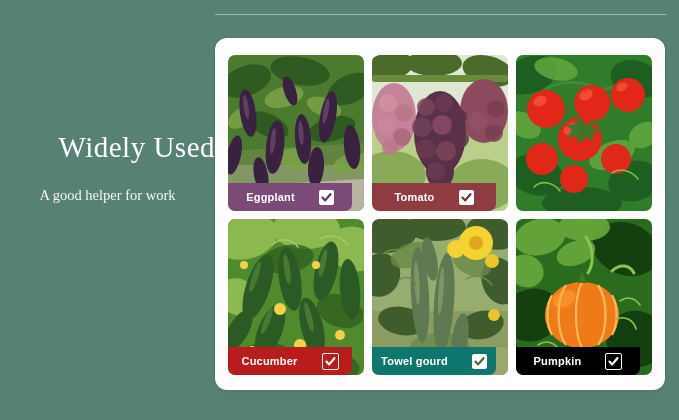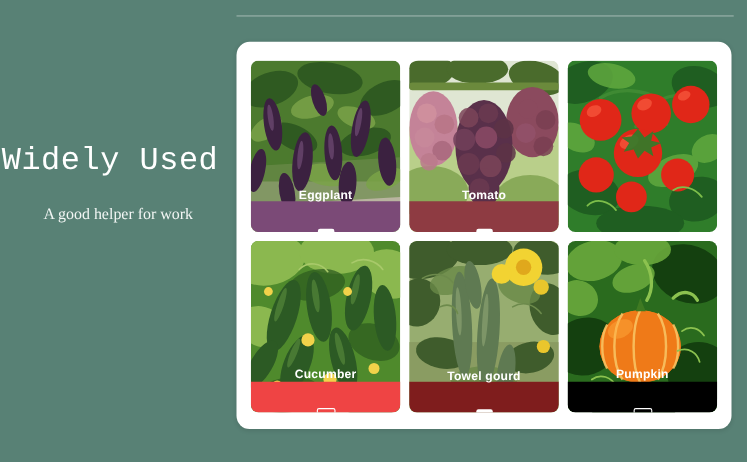--- a/index.html
+++ b/index.html
@@ -32,27 +32,28 @@
 
   
   .left-block {
     position: absolute;
     left: 0px;
     top: 130px;
     width: 215px;
     text-align: center;
   }
   .headline {
-    font-family: Liberation Mono, monospace;
+    font-family: Liberation Serif, serif;
     font-size: 29px;
     line-height: 34px;
     color: #ffffff;
     letter-spacing: 0.5px;
-    margin: 0 15px 18px 0;
+    margin: 0 0 18px 0;
     font-weight: 400;
+    text-align: right;
   }
   .sub-line {
     font-family: "Liberation Serif", serif;
     font-size: 14.5px;
     line-height: 26px;
     color: #f2f6f4;
     margin: 0;
     font-weight: 400;
   }
 
@@ -93,28 +94,27 @@
     top: 0;
     width: 136px;
     height: 156px;
   }
   .photo svg { display: block; }
 
   .label-bar {
     position: absolute;
     left: 0;
     bottom: 0;
-    width: 136px;
+    width: 124px;
     height: 28px;
     border-radius: 0 0 7px 7px;
     display: flex;
     align-items: center;
     justify-content: center;
     gap: 24px;
-    flex-direction: column;
   }
   .label-text {
     color: #ffffff;
     font-size: 11px;
     font-weight: bold;
     letter-spacing: 0.2px;
     white-space: nowrap;
   }
   .checkbox {
     width: 15px;
@@ -340,21 +340,21 @@
               <circle cx="24" cy="132" r="5"></circle>
               <circle cx="88" cy="46" r="4"></circle>
               <circle cx="16" cy="46" r="4"></circle>
             </g>
             <g stroke="#a8c96a" stroke-width="1.5" fill="none" stroke-linecap="round">
               <path d="M92 20 C102 14 114 18 120 26"></path>
               <path d="M44 26 C52 18 64 20 70 28"></path>
             </g>
           </svg>
         </div>
-        <div class="label-bar" style="background:#ef4444">
+        <div class="label-bar" style="background:#b91c1c">
           <span class="label-text">Cucumber</span>
           <span class="checkbox outlined">
             <svg width="11" height="11" viewBox="0 0 11 11">
                 <path d="M1.5 5.6 L4.2 8.4 L9.4 2.2" stroke="#ffffff" stroke-width="2.2" fill="none" stroke-linecap="round" stroke-linejoin="round"></path>
               </svg>
           </span>
         </div>
       </div>
 
       <div class="card">
@@ -394,21 +394,21 @@
               <circle cx="120" cy="42" r="7" fill="#eac62c"></circle>
               <circle cx="122" cy="96" r="6" fill="#eac62c"></circle>
             </g>
             <g stroke="#6d8a4c" stroke-width="1.4" fill="none" stroke-linecap="round">
               <path d="M12 34 C22 28 34 30 40 38"></path>
               <path d="M94 60 C104 54 114 58 120 66"></path>
               <path d="M28 60 C36 56 42 60 44 66"></path>
             </g>
           </svg>
         </div>
-        <div class="label-bar" style="background:#7f1d1d">
+        <div class="label-bar" style="background:#0f766e">
           <span class="label-text">Towel gourd</span>
           <span class="checkbox filled">
             <svg width="11" height="11" viewBox="0 0 11 11">
                 <path d="M1.5 5.6 L4.2 8.4 L9.4 2.2" stroke="#46683c" stroke-width="2.2" fill="none" stroke-linecap="round" stroke-linejoin="round"></path>
               </svg>
           </span>
         </div>
       </div>
 
       <div class="card">

